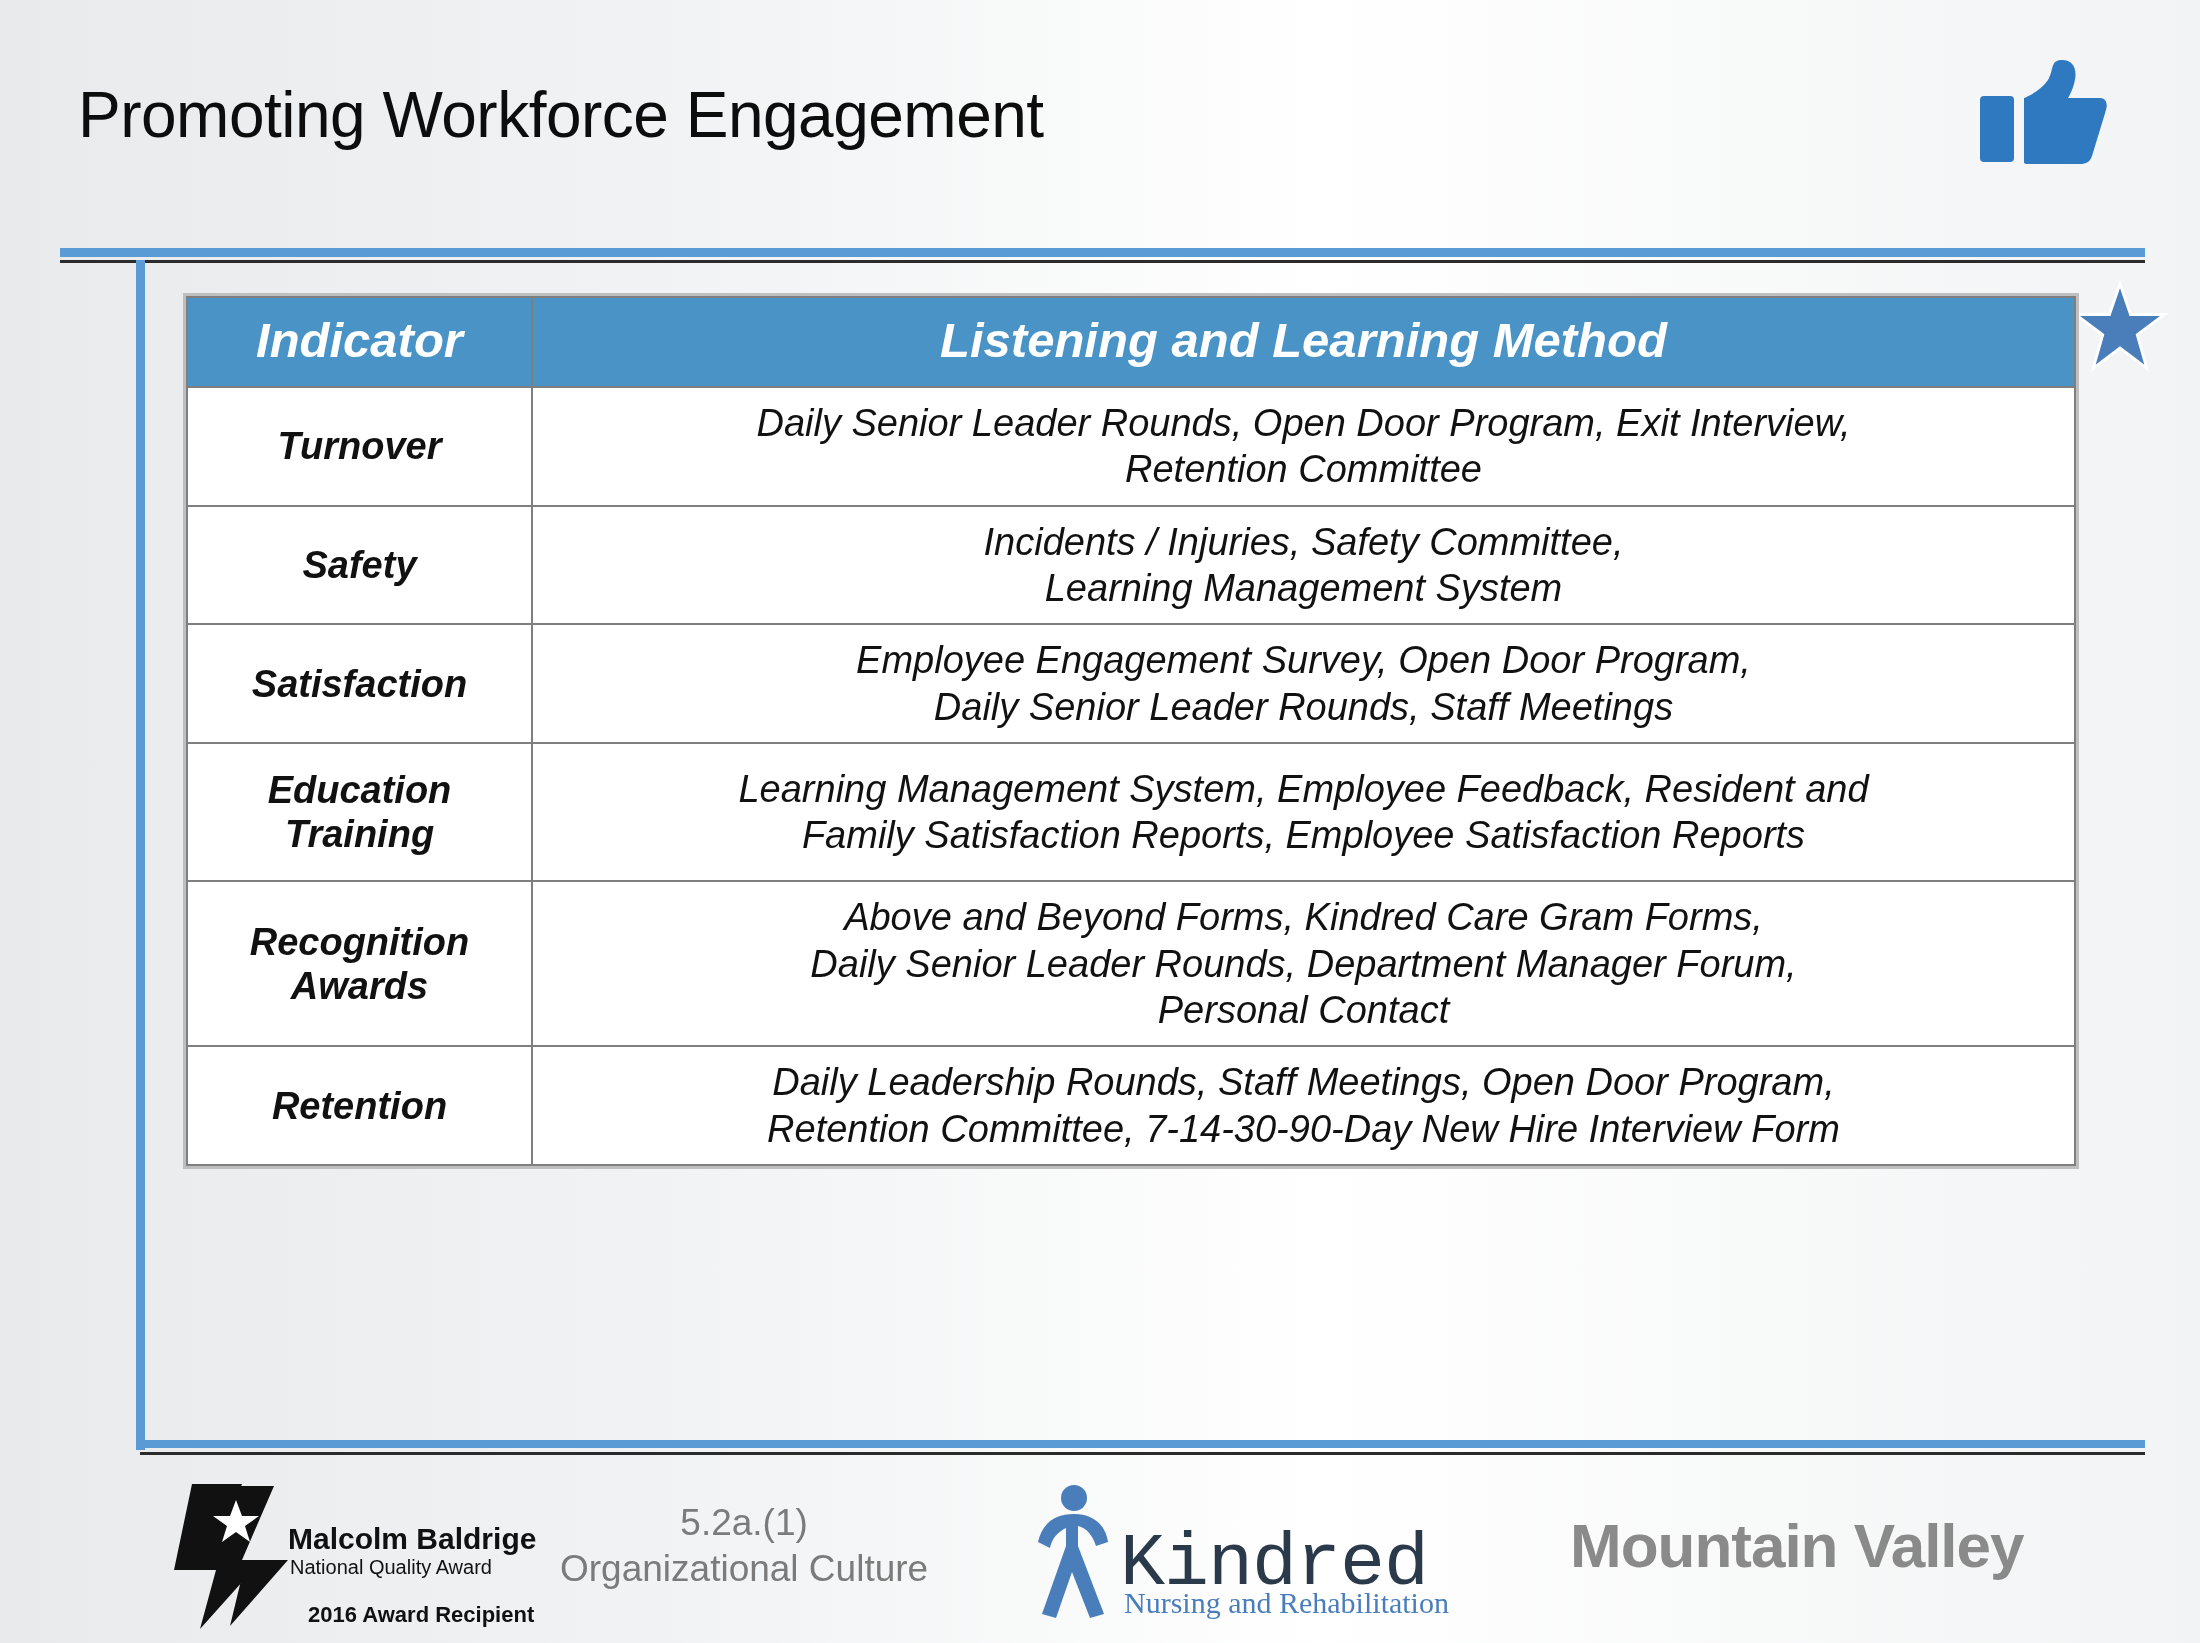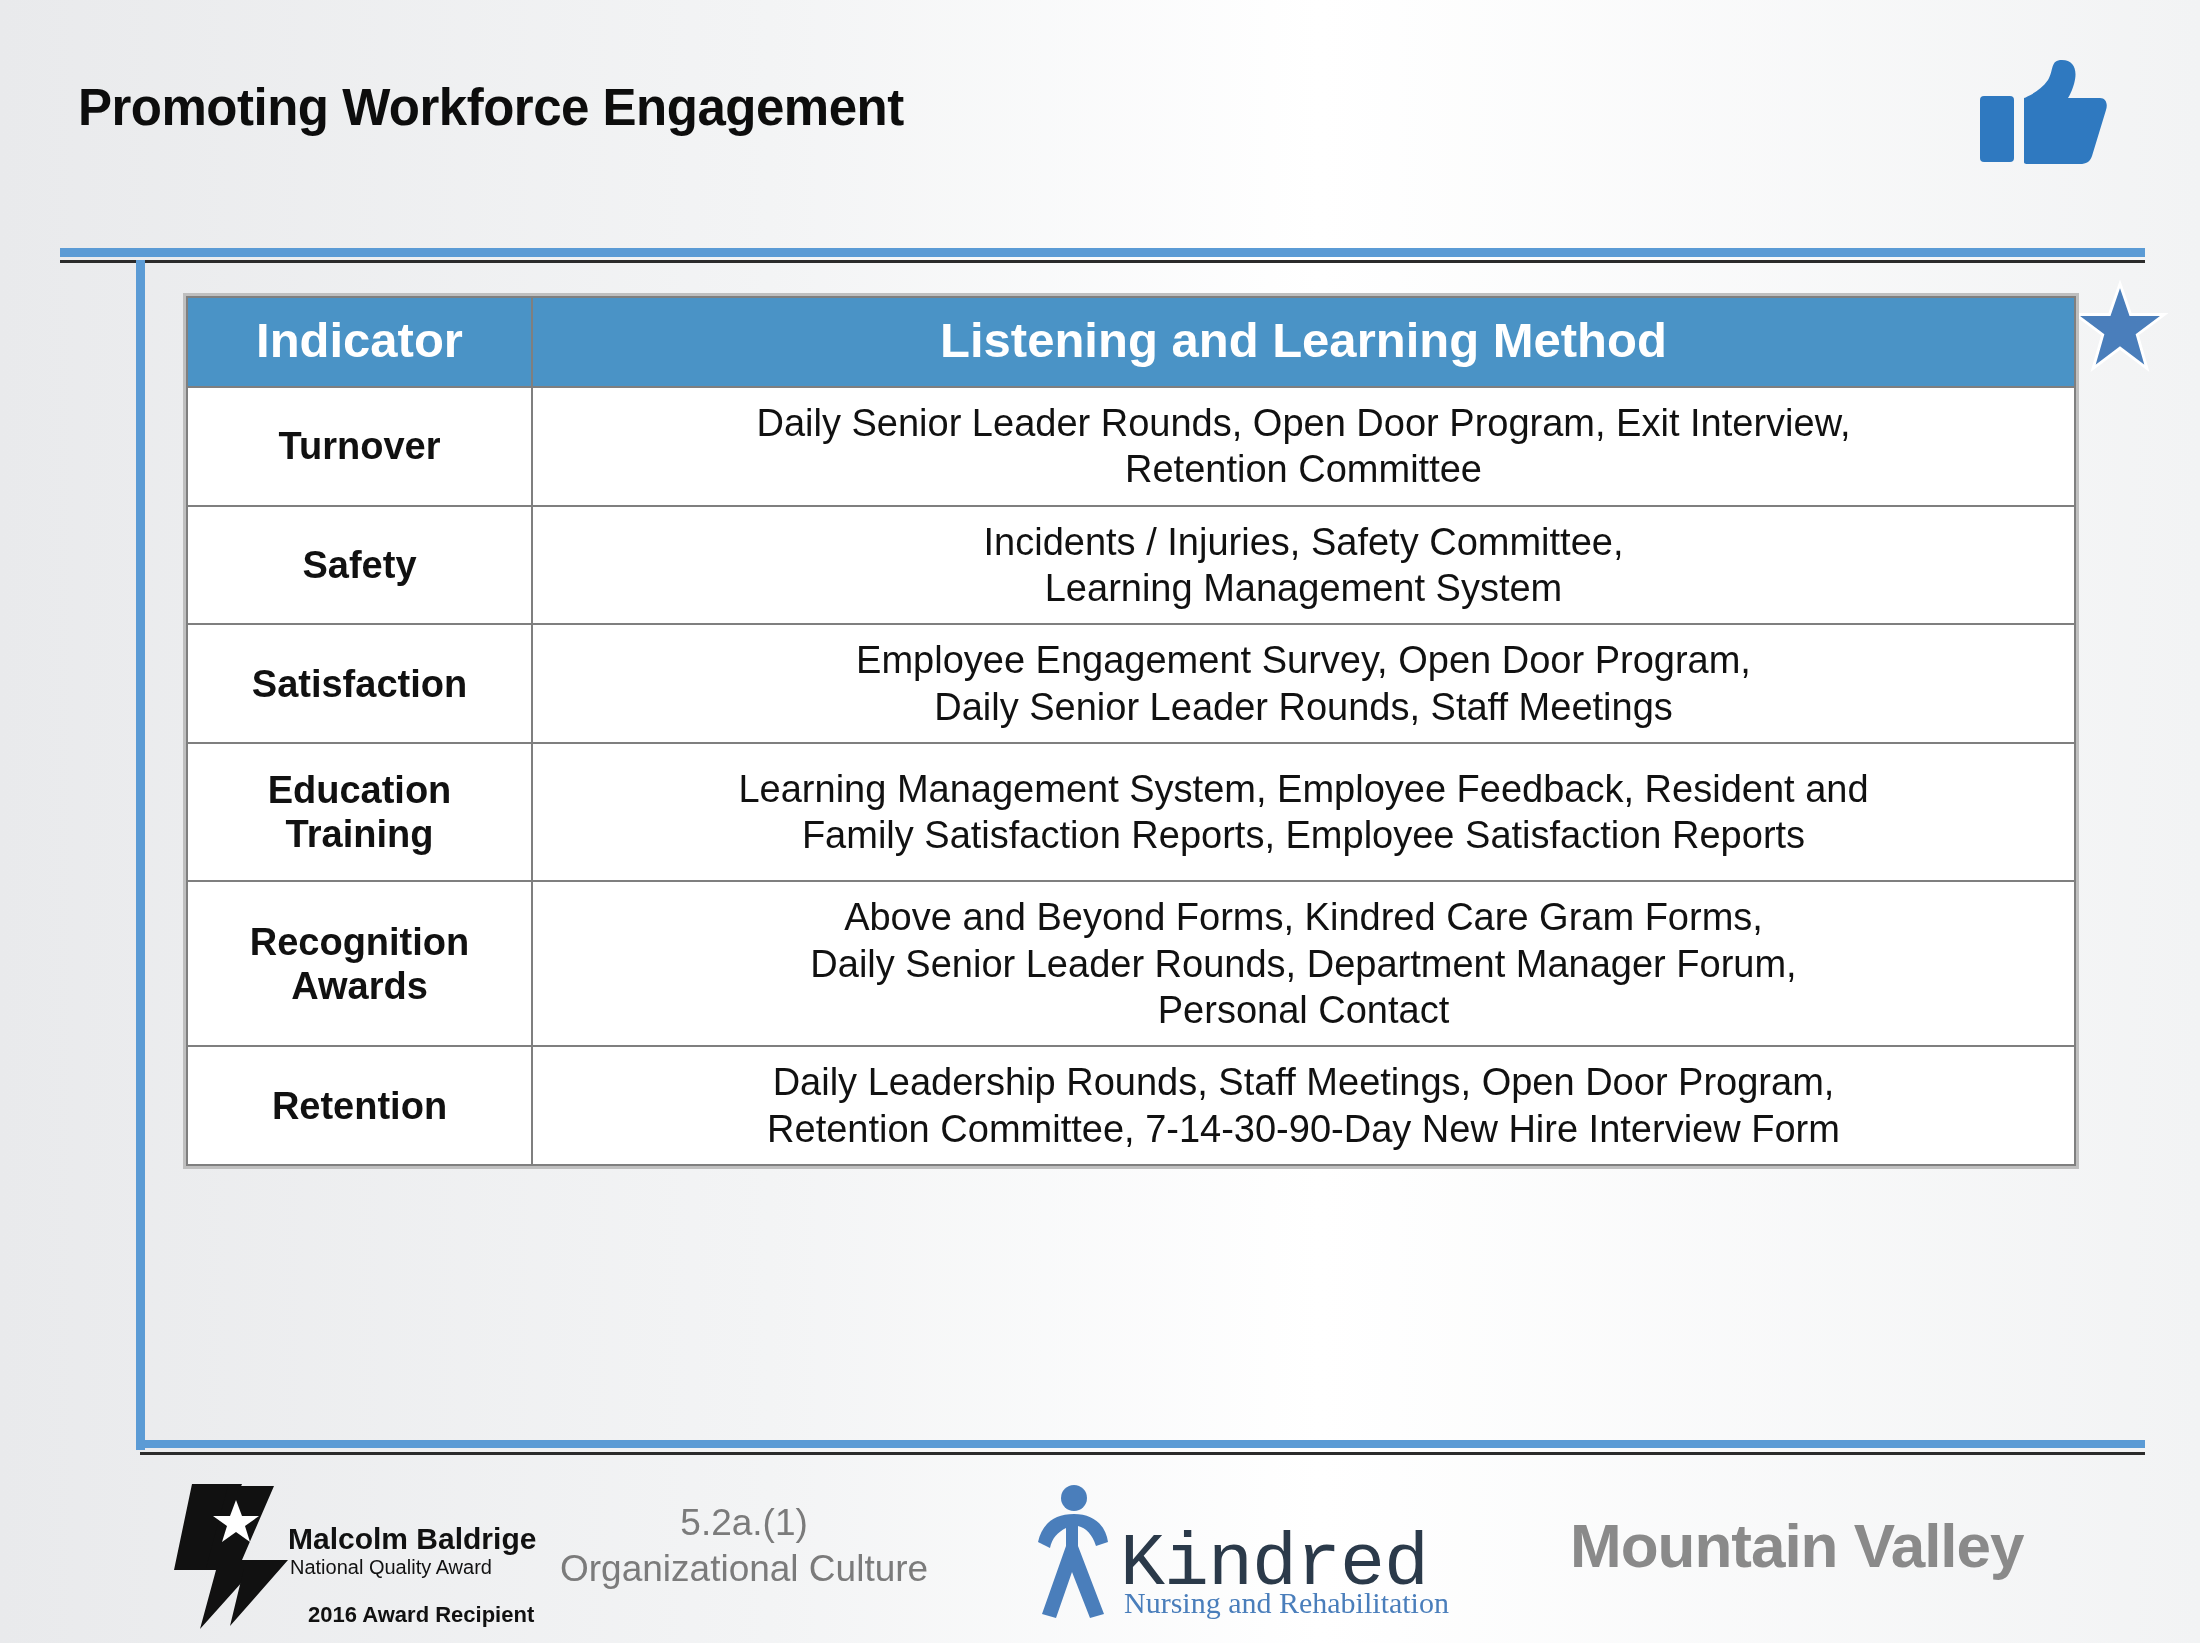--- a/index.html
+++ b/index.html
@@ -19,22 +19,22 @@
     height: 1643px;
     background: linear-gradient(to right, #e9eaec 0%, #f3f4f5 35%, #ffffff 60%, #f2f3f4 100%);
     box-sizing: border-box;
   }
 
   
   .title {
     position: absolute;
     left: 78px;
     top: 78px;
-    font-size: 51px;
-    font-weight: bold;
+    font-size: 64px;
+    font-weight: normal;
     color: #0d0d0d;
     letter-spacing: -0.5px;
     white-space: nowrap;
   }
 
   
   .thumb {
     position: absolute;
     right: 92px;
     top: 58px;
@@ -91,20 +91,21 @@
     top: 293px;
     width: 1896px;
     border: 3px solid #bfbfbf;
     box-sizing: border-box;
     background: #ffffff;
   }
   table.grid {
     border-collapse: collapse;
     width: 100%;
     table-layout: fixed;
+    font-style: italic;
   }
   table.grid th, table.grid td {
     border: 2px solid #7f7f7f;
     vertical-align: middle;
     text-align: center;
   }
   thead th {
     background: #4a93c6;
     color: #ffffff;
     font-size: 49px;

